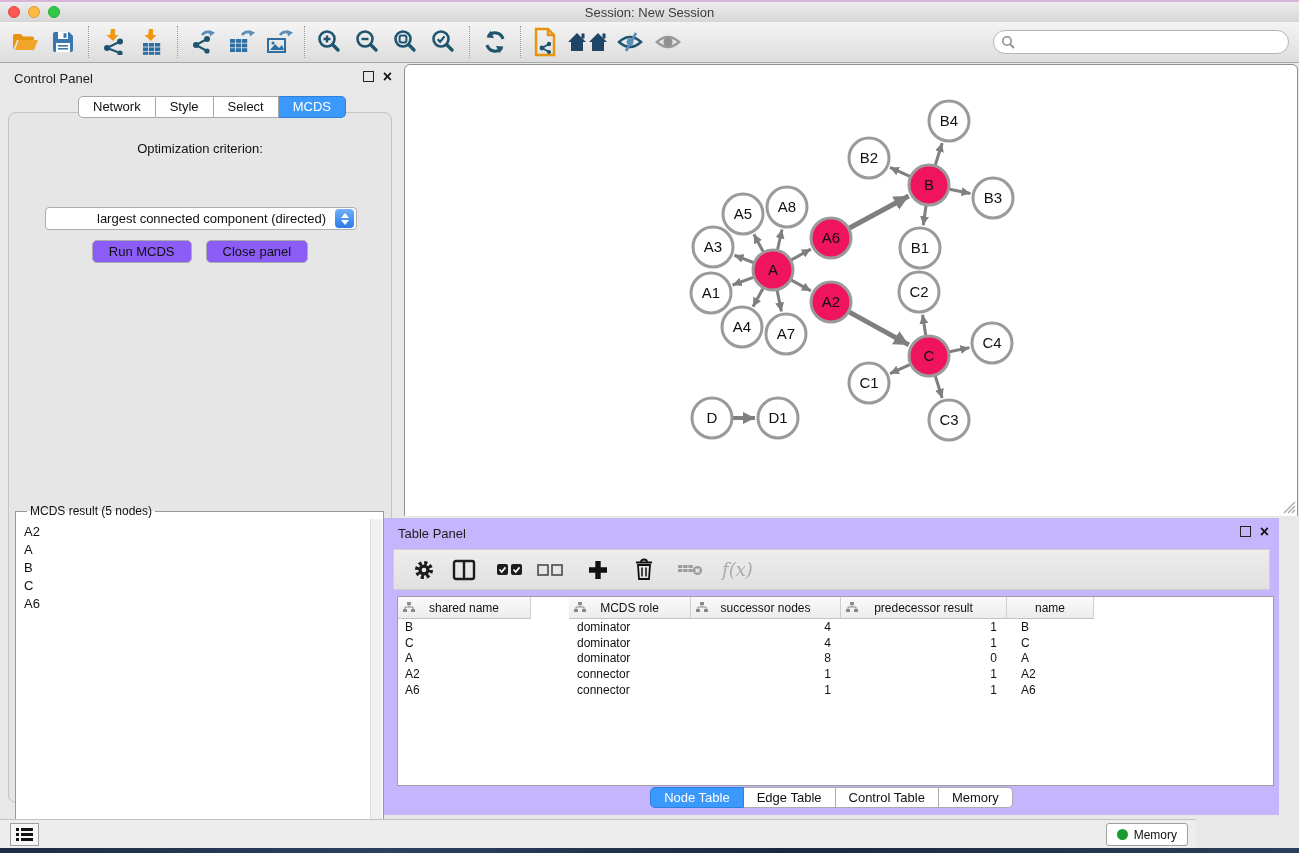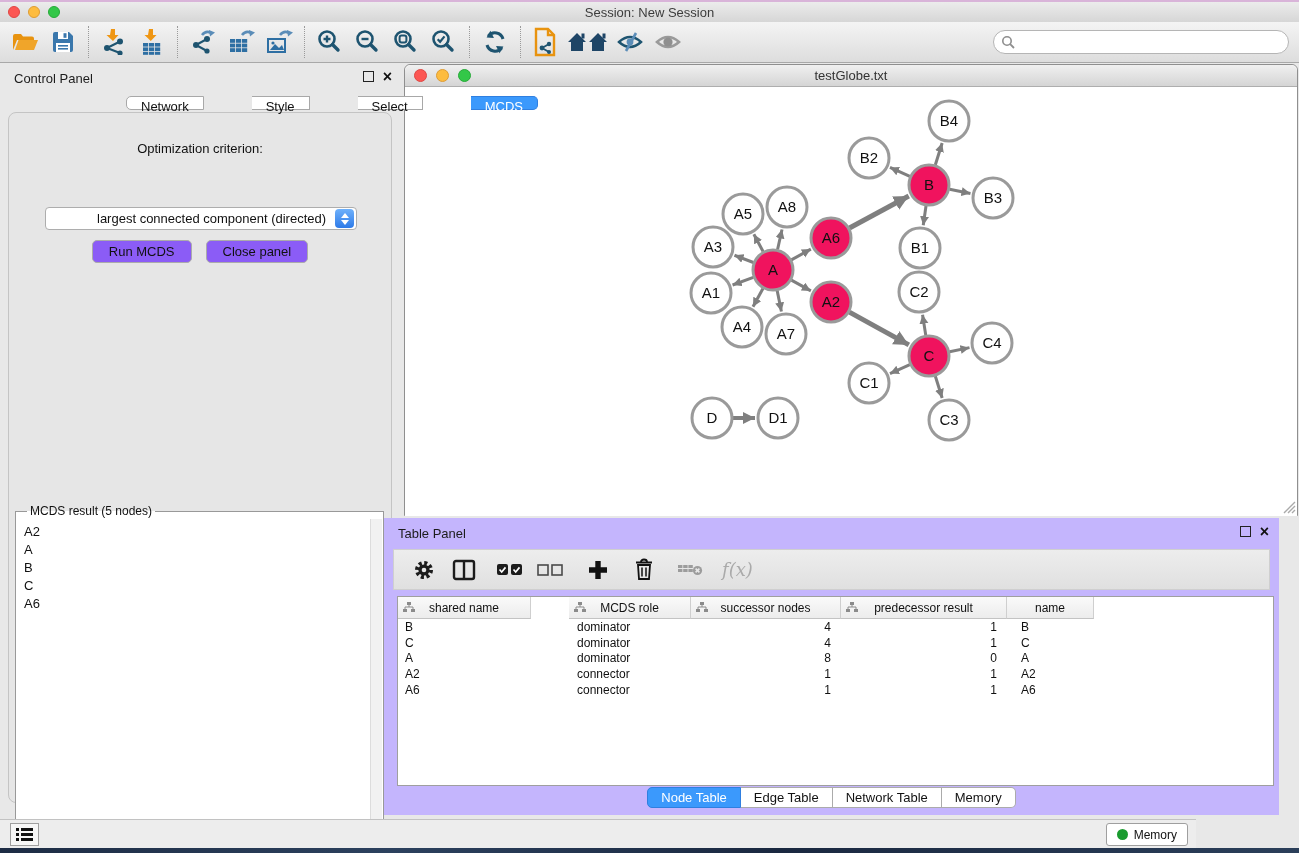--- a/index.html
+++ b/index.html
@@ -28,22 +28,22 @@
 
   
   .control-panel { position:absolute; left:0; top:63px; width:402px; height:752px; background:#e8e8e8; }
   .panel-head { position:relative; height:30px; display:flex; align-items:center; }
   .panel-title { font-size:13px; color:#1c1c1c; padding-left:14px; }
   .panel-btns { position:absolute; right:10px; top:8px; display:flex; gap:9px; align-items:center; }
   .float-box { width:11px; height:11px; border:1.6px solid #222; }
   .close-x { font-size:16px; font-weight:bold; color:#111; line-height:11px; }
 
   .cp-tabs { position:absolute; left:78px; top:33px; display:flex; z-index:3; }
-  .cp-tab { height:14px; line-height:20px; padding:0 14px; font-size:13px; background:#fff;
-    border:1px solid #a8a8a8; border-left:none; color:#111;margin-left:48px; }
+  .cp-tab { height:22px; line-height:20px; padding:0 14px; font-size:13px; background:#fff;
+    border:1px solid #a8a8a8; border-left:none; color:#111; }
   .cp-tab:first-child { border-left:1px solid #a8a8a8; border-radius:5px 0 0 5px; }
   .cp-tab:last-child { border-radius:0 5px 5px 0; }
   .cp-tab.active { background:#3b99fc; border-color:#2f7fe0; color:#fff; }
 
   .cp-body { position:absolute; left:8px; top:49px; width:384px; height:691px;
     background:#e6e6e6; border:1px solid #c4c4c4; border-radius:8px; }
   .opt-label { text-align:center; margin-top:28px; font-size:13px; color:#111; }
   .select { position:absolute; left:36px; top:94px; width:312px; height:23px; background:#fff;
     border:1px solid #adadad; border-radius:4px; display:flex; align-items:center; }
   .select-value { flex:1; font-size:13px; color:#111; padding-left:10px; white-space:nowrap; overflow:hidden;margin-left:41px; }
@@ -320,26 +320,20 @@
           <div class="result-item">B</div>
           <div class="result-item">C</div>
           <div class="result-item">A6</div>
         </div>
       <div class="result-scroll"></div>
     </fieldset>
   </div>
 </div>
 
 <div class="net-window">
-  <div class="net-titlebar">
-    <span class="tl red"></span>
-    <span class="tl yel"></span>
-    <span class="tl grn"></span>
-    <span class="net-title">testGlobe.txt</span>
-  </div>
   <div class="net-canvas">
     <svg width="892" height="429" viewBox="0 0 892 429">
       <defs>
         <marker id="arrowhead" markerWidth="3.6" markerHeight="3.2" refX="3" refY="1.5" orient="auto" markerUnits="strokeWidth">
           <path id="arrowhead-path" d="M0,0 L3,1.5 L0,3 Z" fill="#7f7f7f"></path>
         </marker>
       </defs>
       <g id="edge-layer">
           <line x1="358.0833503371762" y1="164.48892062939558" x2="348.86109248785465" y2="147.27403931066198" stroke="#7f7f7f" stroke-width="3" marker-end="url(#arrowhead)"></line>
           <line x1="372.5555396141918" y1="162.500071736137" x2="377.0105994701709" y2="142.4523023842309" stroke="#7f7f7f" stroke-width="3" marker-end="url(#arrowhead)"></line>
@@ -605,21 +599,21 @@
           <span class="tcell c3">1</span>
           <span class="tcell c4">1</span>
           <span class="tcell c5">A6</span>
         </div>
       </div>
   </div>
 
   <div class="tp-tabs">
     <span class="tp-tab active">Node Table</span>
     <span class="tp-tab">Edge Table</span>
-    <span class="tp-tab">Network Table</span>
+    <span class="tp-tab">Control Table</span>
     <span class="tp-tab">Memory</span>
   </div>
 </div>
 
 <div class="statusbar">
   <div class="status-list-btn">
     <svg width="17" height="13" viewBox="0 0 17 13">
         <g fill="#111">
           <rect x="0" y="0" width="3" height="3"></rect>
           <rect x="5" y="0" width="12" height="3"></rect>

